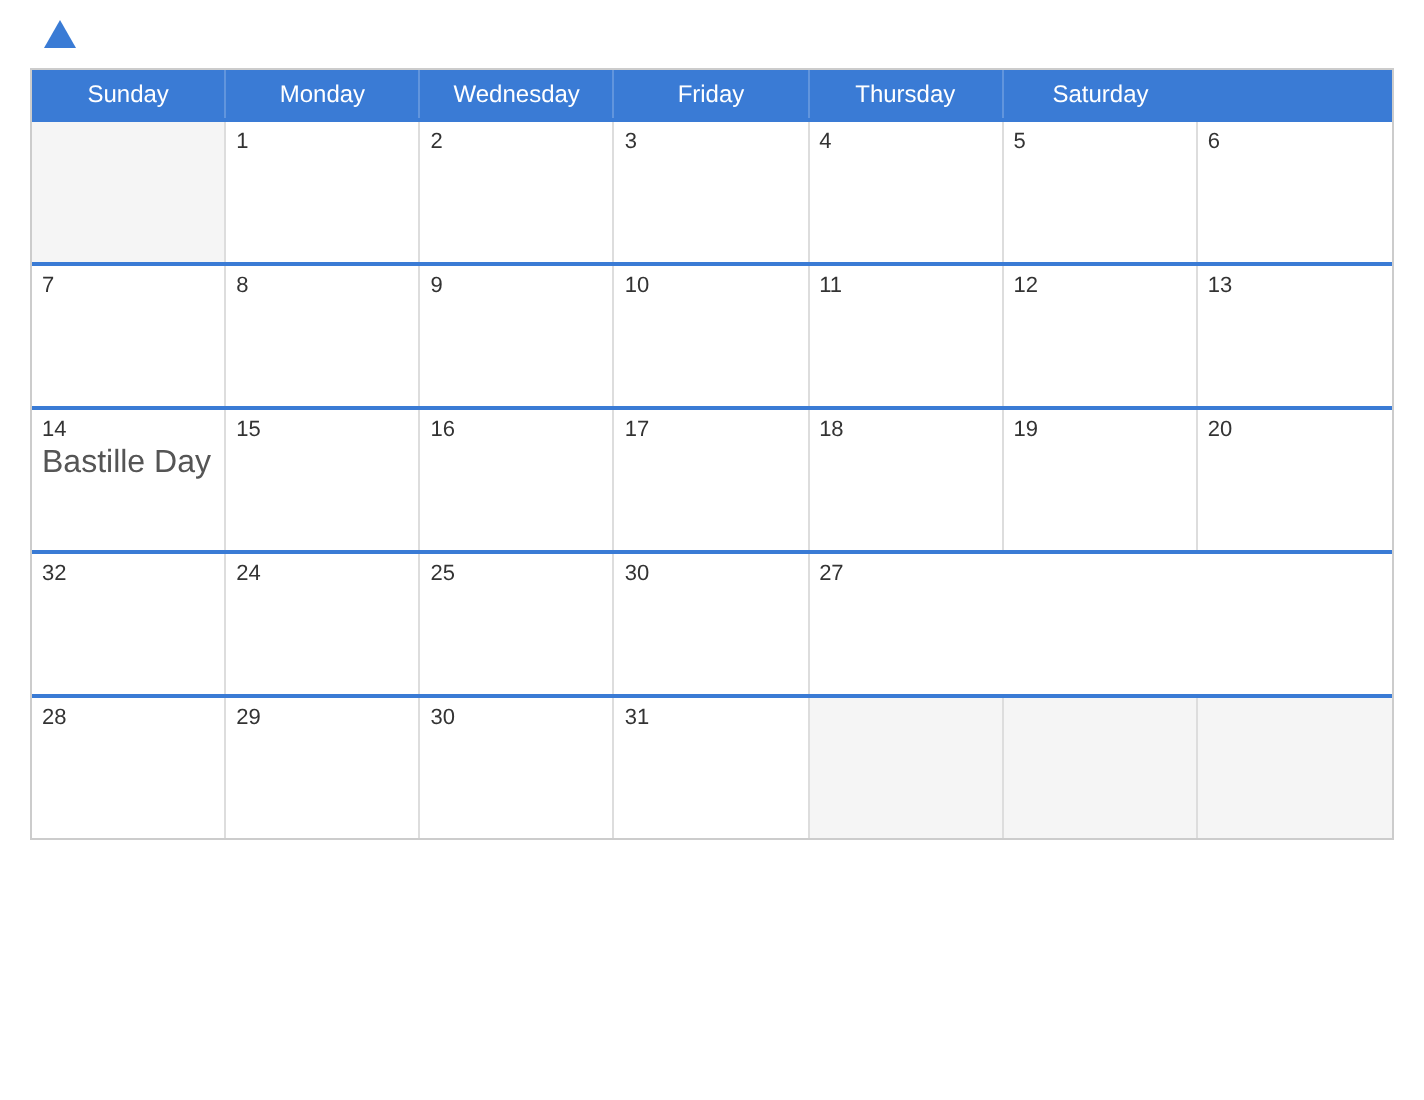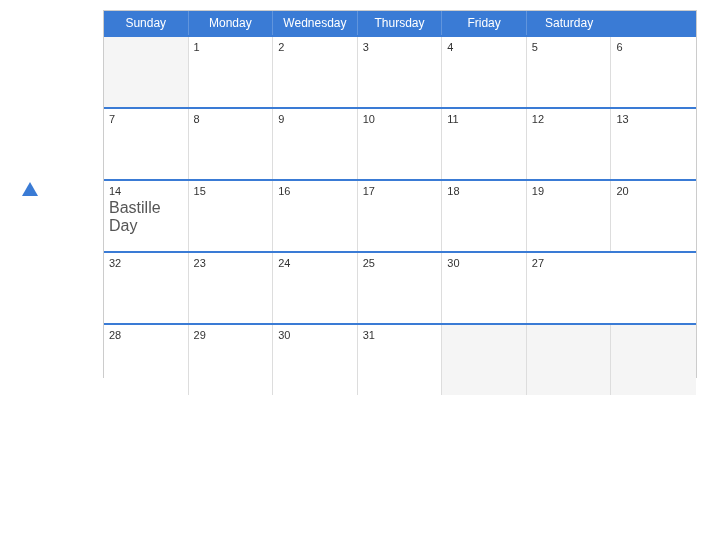--- a/index.html
+++ b/index.html
@@ -8,21 +8,21 @@
       height: 550px;
       background: #fff;
       font-family: Arial, sans-serif;
       overflow: hidden;
     }
     .calendar-container {
       width: 712px;
       height: 388px;
       padding: 10px 15px 10px 15px;
       display: flex;
-      flex-direction: row;
+      flex-direction: column;
     }
     .header {
       display: flex;
       align-items: center;
       justify-content: space-between;
       margin-bottom: 8px;
       padding: 0 5px;
     }
     .logo {
       display: flex;
@@ -143,22 +143,22 @@
     </div>
     <div class="month-title"></div>
     <div class="country"></div>
   </div>
 
   <div class="calendar-grid">
     <div class="day-headers">
     <div class="day-header">Sunday</div>
         <div class="day-header">Monday</div>
         <div class="day-header">Wednesday</div>
+        <div class="day-header">Friday</div>
         <div class="day-header">Thursday</div>
-        <div class="day-header">Friday</div>
         <div class="day-header">Saturday</div>
       </div>
     <div class="weeks-container">
     <div class="week-row">
           <div class="day-cell empty"></div>
           <div class="day-cell">
             <span class="day-number">1</span>
           </div>
           <div class="day-cell">
             <span class="day-number">2</span>
@@ -219,23 +219,20 @@
           <div class="day-cell">
             <span class="day-number">19</span>
           </div>
           <div class="day-cell">
             <span class="day-number">20</span>
           </div>
         </div>
         <div class="week-row">
           <div class="day-cell">
             <span class="day-number">32</span>
-          </div>
-          <div class="day-cell">
-            <span class="day-number">23</span>
           </div>
           <div class="day-cell">
             <span class="day-number">24</span>
           </div>
           <div class="day-cell">
             <span class="day-number">25</span>
           </div>
           <div class="day-cell">
             <span class="day-number">30</span>
           </div>

